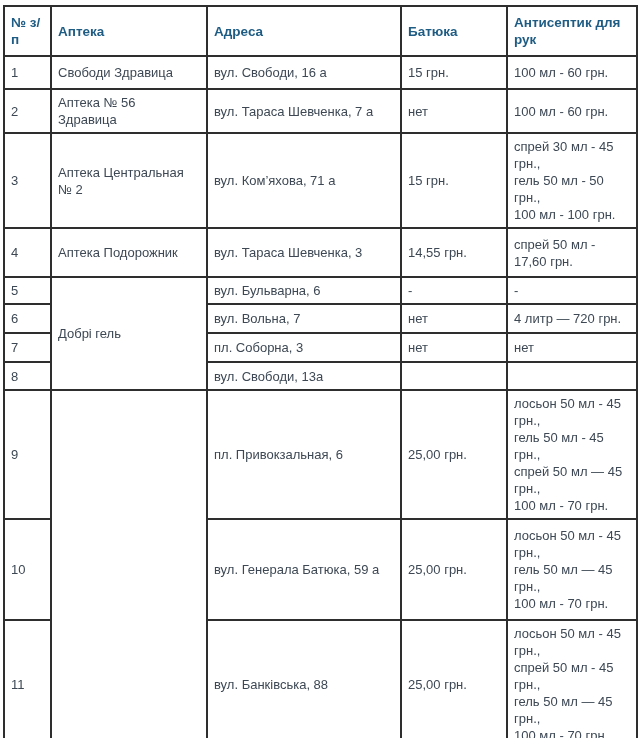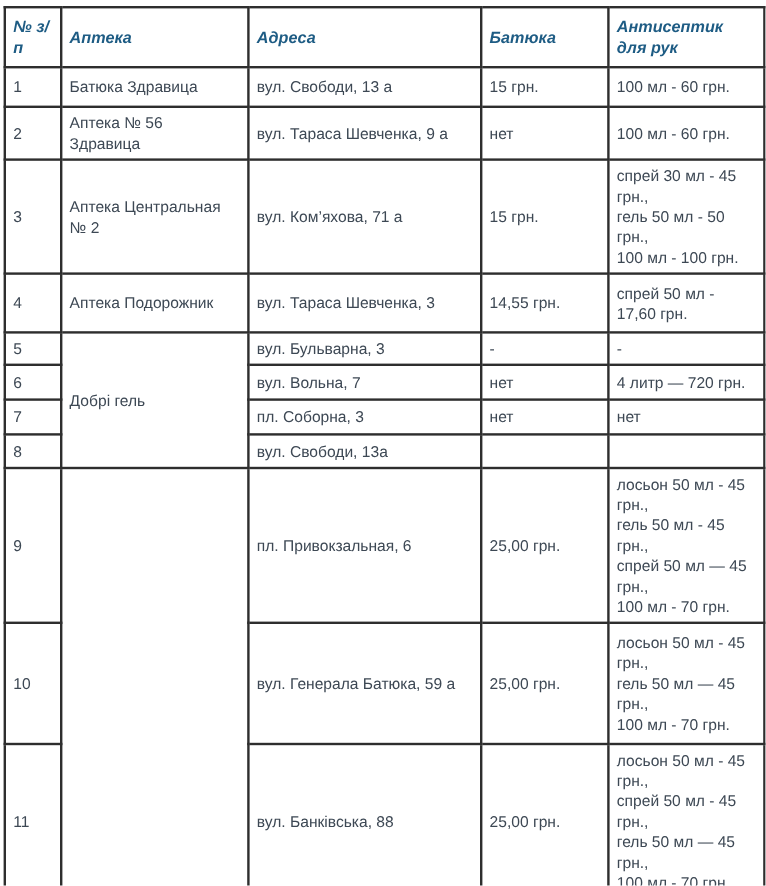--- a/index.html
+++ b/index.html
@@ -40,21 +40,21 @@
     font-size: 13px;
     line-height: 17px;
   }
   
   col.c-num   { width: 47px; }
   col.c-pharm { width: 156px; }
   col.c-addr  { width: 194px; }
   col.c-masks { width: 106px; }
   col.c-anti  { width: 130px; }
   
-  tr.hrow { height: 50px; font-style: italic; }
+  tr.hrow { height: 50px; }
   tr.r1  { height: 33px; }
   tr.r2  { height: 40px; }
   tr.r3  { height: 95px; }
   tr.r4  { height: 49px; }
   tr.r5  { height: 27px; }
   tr.r6  { height: 29px; }
   tr.r7  { height: 29px; }
   tr.r8  { height: 28px; }
   tr.r9  { height: 128px; }
   tr.r10 { height: 101px; }
@@ -76,30 +76,30 @@
       <th>№ з/п</th>
       <th>Аптека</th>
       <th>Адреса</th>
       <th>Батюка</th>
       <th>Антисептик для рук</th>
     </tr>
   </thead>
   <tbody>
     <tr class="r1">
       <td>1</td>
-      <td>Батюка Здравица</td>
-      <td>вул. Свободи, 13 а</td>
+      <td>Свободи Здравица</td>
+      <td>вул. Свободи, 16 а</td>
       <td>15 грн.</td>
       <td>100 мл - 60 грн.</td>
     </tr>
     <tr class="r2">
       <td>2</td>
       <td>Аптека № 56
 Здравица</td>
-      <td>вул. Тараса Шевченка, 9 а</td>
+      <td>вул. Тараса Шевченка, 7 а</td>
       <td>нет</td>
       <td>100 мл - 60 грн.</td>
     </tr>
     <tr class="r3">
       <td>3</td>
       <td>Аптека Центральная
 № 2</td>
       <td>вул. Ком’яхова, 71 а</td>
       <td>15 грн.</td>
       <td>спрей 30 мл - 45 грн.,
@@ -109,21 +109,21 @@
     <tr class="r4">
       <td>4</td>
       <td>Аптека Подорожник</td>
       <td>вул. Тараса Шевченка, 3</td>
       <td>14,55 грн.</td>
       <td>спрей 50 мл - 17,60 грн.</td>
     </tr>
     <tr class="r5">
       <td>5</td>
       <td rowspan="4">Добрі гель</td>
-      <td>вул. Бульварна, 3</td>
+      <td>вул. Бульварна, 6</td>
       <td>-</td>
       <td>-</td>
     </tr>
     <tr class="r6">
       <td>6</td>
       <td>вул. Вольна, 7</td>
       <td>нет</td>
       <td>4 литр — 720 грн.</td>
     </tr>
     <tr class="r7">

